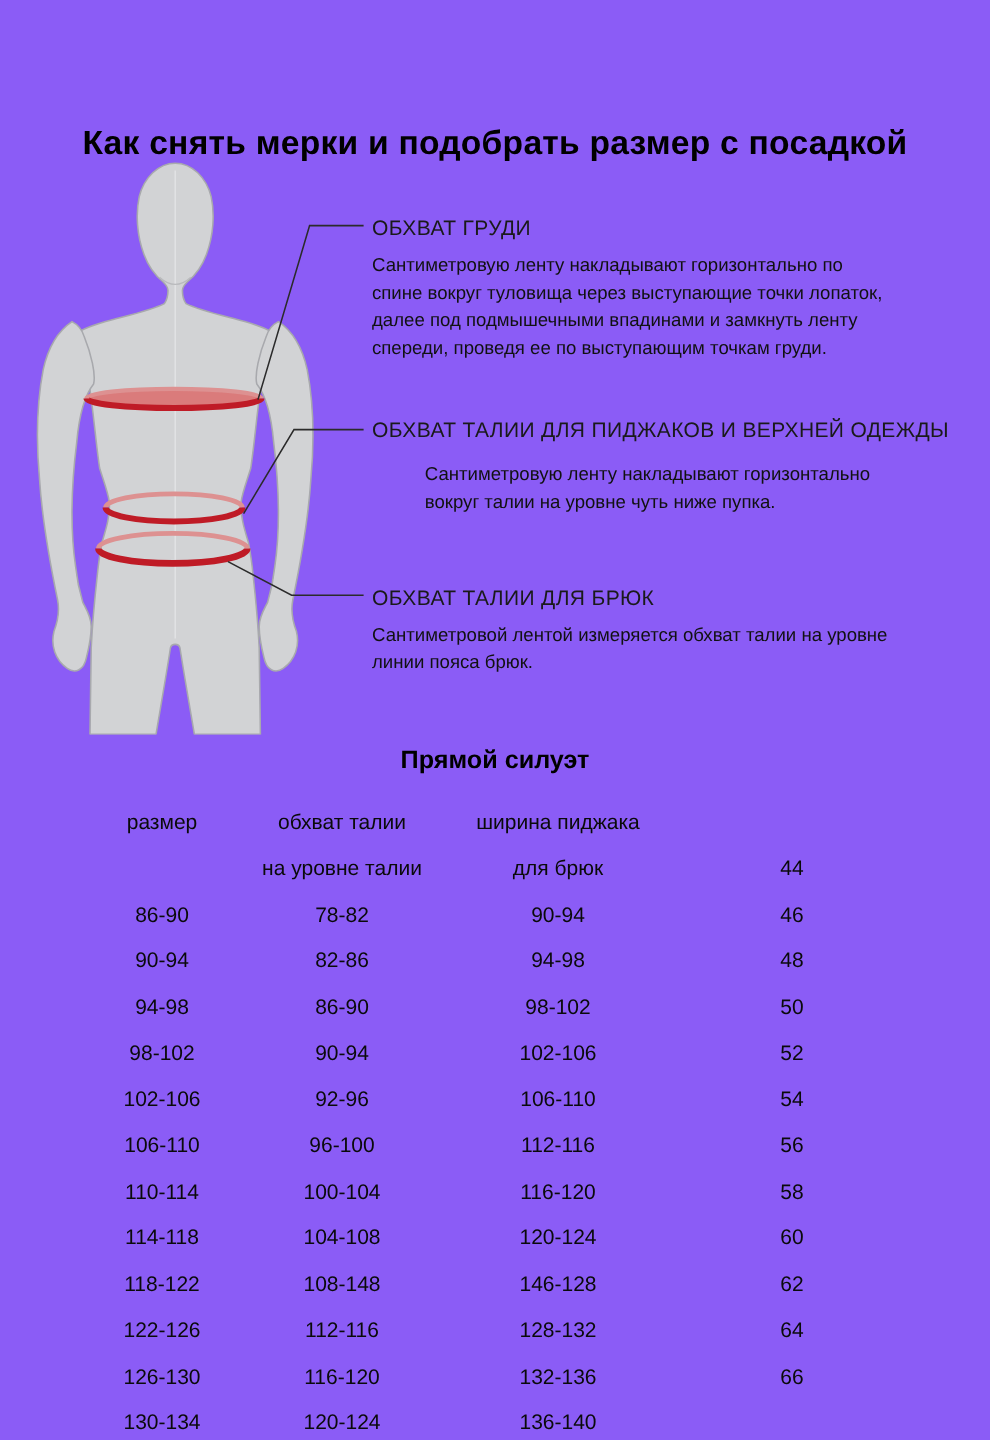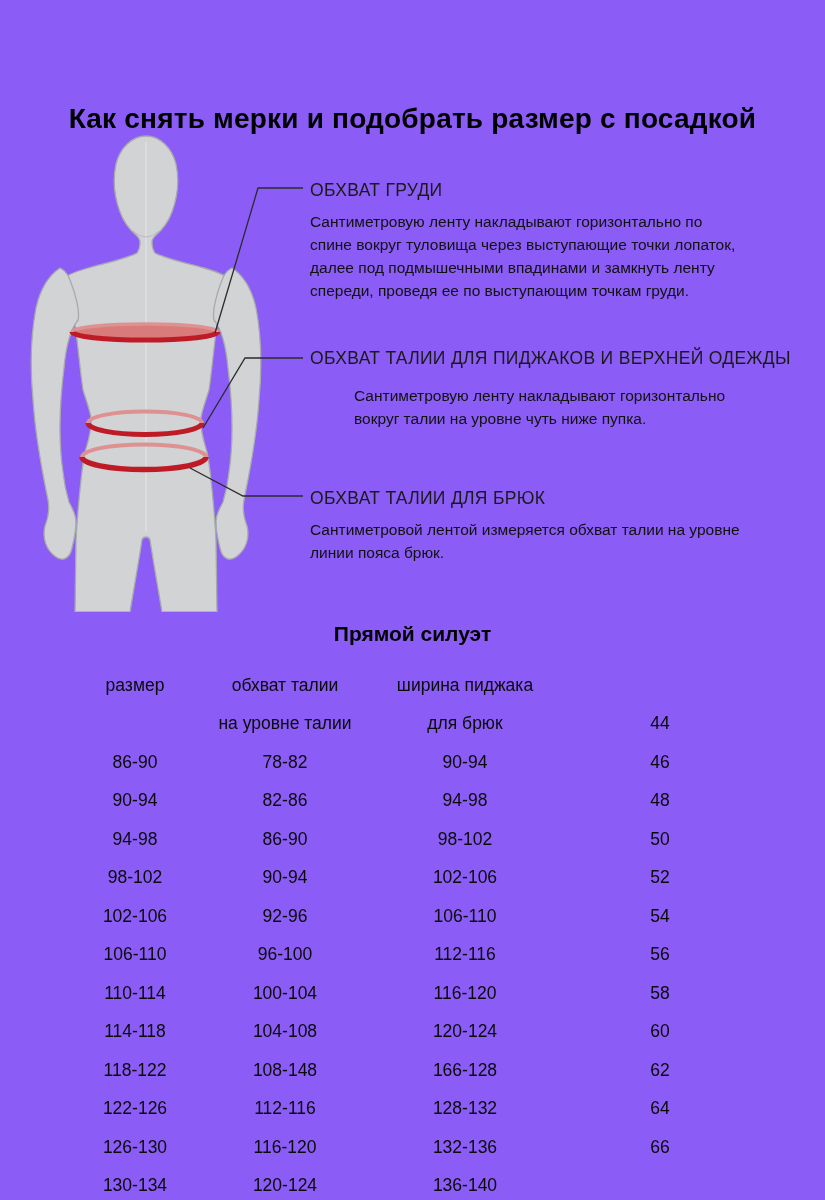--- a/index.html
+++ b/index.html
@@ -185,19 +185,19 @@
     <div class="cell h">для брюк</div>
 
   <div class="trow"><div class="cell">44</div><div class="cell">86-90</div><div class="cell">78-82</div><div class="cell">90-94</div></div>
       <div class="trow"><div class="cell">46</div><div class="cell">90-94</div><div class="cell">82-86</div><div class="cell">94-98</div></div>
       <div class="trow"><div class="cell">48</div><div class="cell">94-98</div><div class="cell">86-90</div><div class="cell">98-102</div></div>
       <div class="trow"><div class="cell">50</div><div class="cell">98-102</div><div class="cell">90-94</div><div class="cell">102-106</div></div>
       <div class="trow"><div class="cell">52</div><div class="cell">102-106</div><div class="cell">92-96</div><div class="cell">106-110</div></div>
       <div class="trow"><div class="cell">54</div><div class="cell">106-110</div><div class="cell">96-100</div><div class="cell">112-116</div></div>
       <div class="trow"><div class="cell">56</div><div class="cell">110-114</div><div class="cell">100-104</div><div class="cell">116-120</div></div>
       <div class="trow"><div class="cell">58</div><div class="cell">114-118</div><div class="cell">104-108</div><div class="cell">120-124</div></div>
-      <div class="trow"><div class="cell">60</div><div class="cell">118-122</div><div class="cell">108-148</div><div class="cell">166-128</div></div>
+      <div class="trow"><div class="cell">60</div><div class="cell">118-122</div><div class="cell">108-148</div><div class="cell">146-128</div></div>
       <div class="trow"><div class="cell">62</div><div class="cell">122-126</div><div class="cell">112-116</div><div class="cell">128-132</div></div>
       <div class="trow"><div class="cell">64</div><div class="cell">126-130</div><div class="cell">116-120</div><div class="cell">132-136</div></div>
       <div class="trow"><div class="cell">66</div><div class="cell">130-134</div><div class="cell">120-124</div><div class="cell">136-140</div></div>
     </div>
 
 </div>
 
 </body></html>

